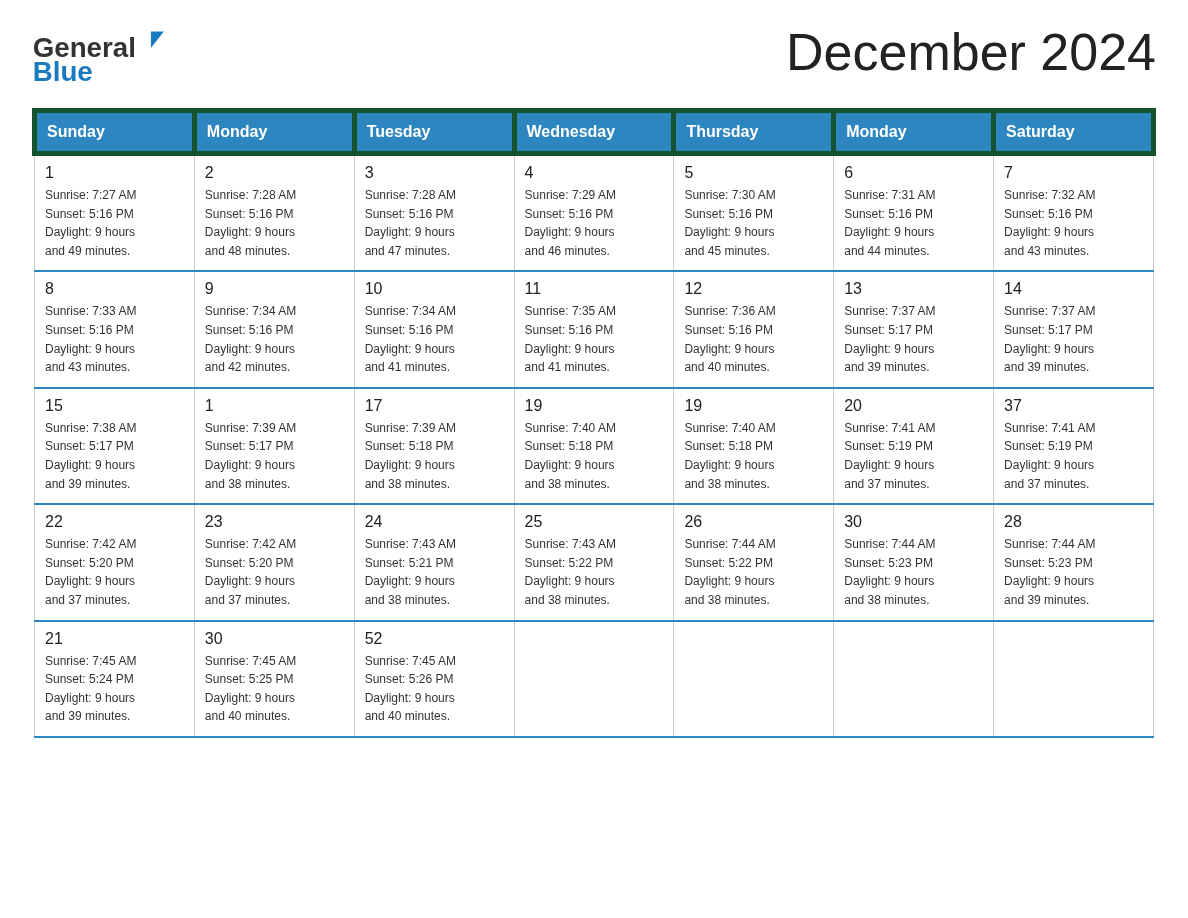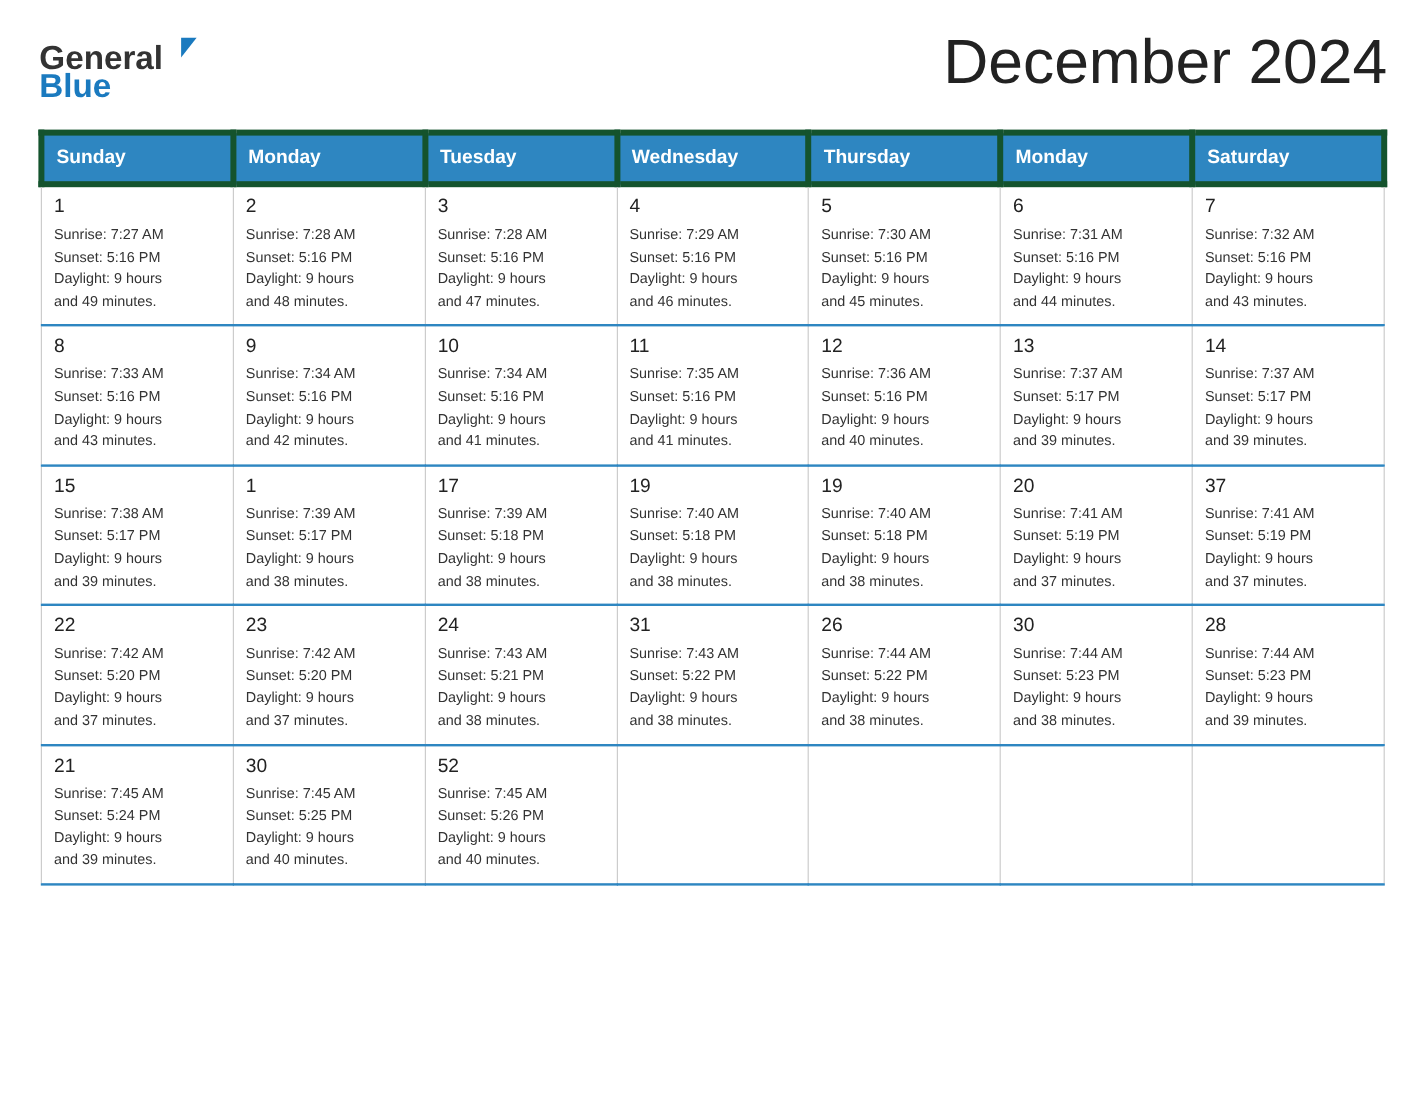--- a/index.html
+++ b/index.html
@@ -207,21 +207,21 @@
         </td>
         <td>
           <span class="day-number">23</span>
         <div class="day-info">Sunrise: 7:42 AM<br>Sunset: 5:20 PM<br>Daylight: 9 hours<br>and 37 minutes.</div>
         </td>
         <td>
           <span class="day-number">24</span>
         <div class="day-info">Sunrise: 7:43 AM<br>Sunset: 5:21 PM<br>Daylight: 9 hours<br>and 38 minutes.</div>
         </td>
         <td>
-          <span class="day-number">31</span>
+          <span class="day-number">25</span>
         <div class="day-info">Sunrise: 7:43 AM<br>Sunset: 5:22 PM<br>Daylight: 9 hours<br>and 38 minutes.</div>
         </td>
         <td>
           <span class="day-number">26</span>
         <div class="day-info">Sunrise: 7:44 AM<br>Sunset: 5:22 PM<br>Daylight: 9 hours<br>and 38 minutes.</div>
         </td>
         <td>
           <span class="day-number">30</span>
         <div class="day-info">Sunrise: 7:44 AM<br>Sunset: 5:23 PM<br>Daylight: 9 hours<br>and 38 minutes.</div>
         </td>

